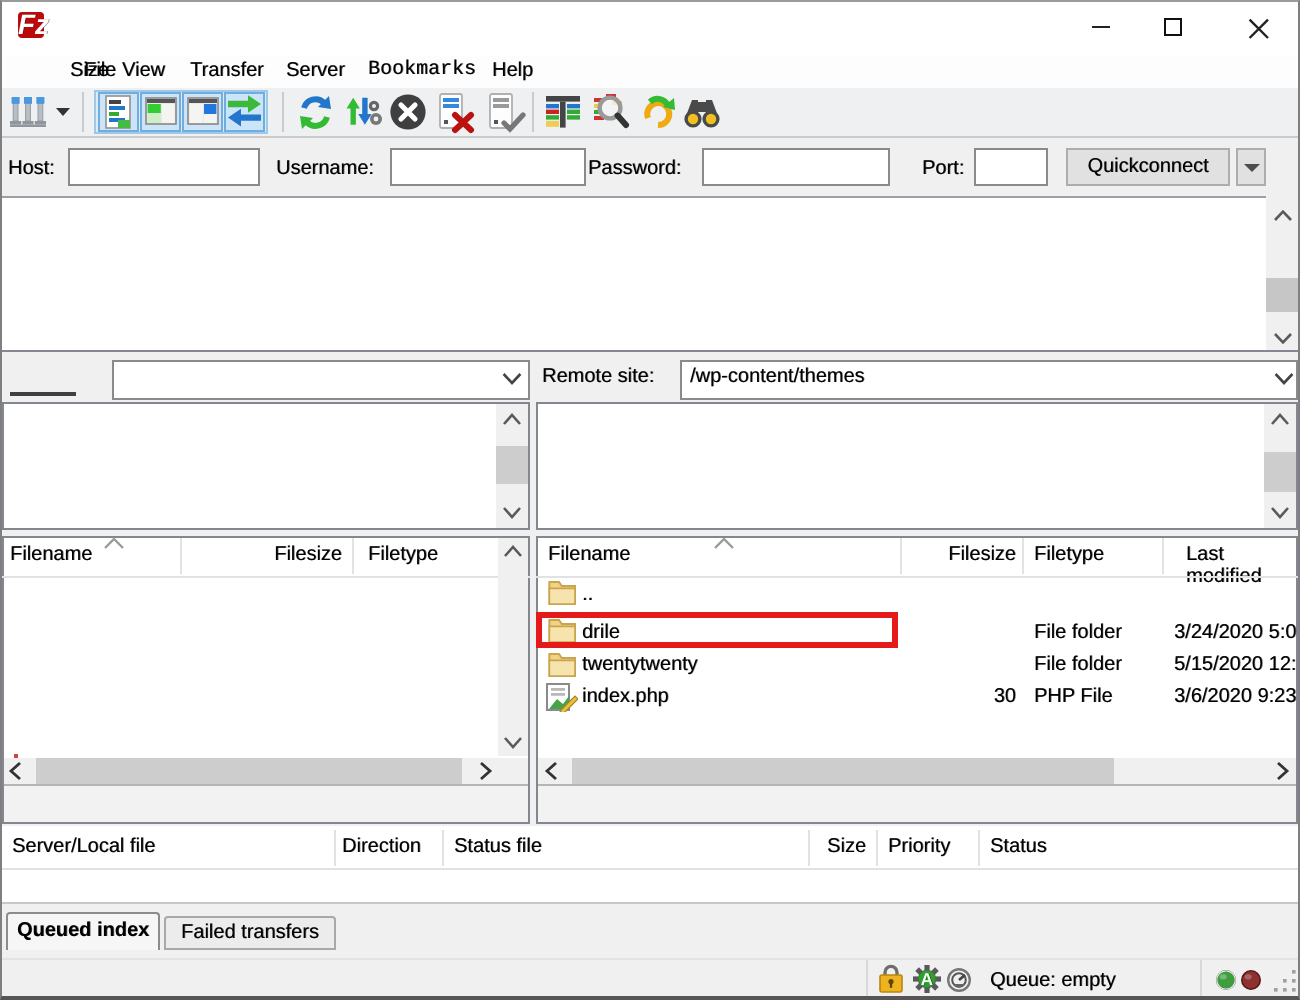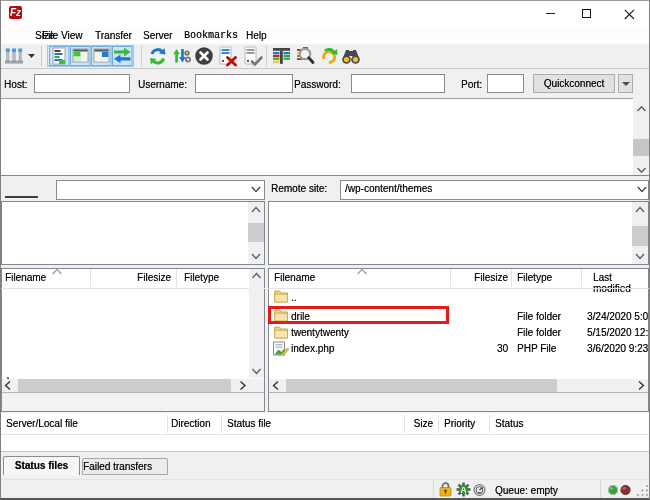--- a/index.html
+++ b/index.html
@@ -11,21 +11,21 @@
   border-top:1px solid #9b9b9b; border-bottom:2px solid #565656; }
 .panel { position:absolute; background:#fff; border:1px solid #828790; }
 .arrow { position:absolute; width:0; height:0; }
 </style>
 </head>
 <body>
 <div id="win">
 
 <div class="abs" style="left:0;top:0;width:648px;height:27px;background:#ffffff;"></div>
 <div class="abs" style="left:8px;top:5px;width:13px;height:13px;background:#bb0a0a;border-radius:2px;"></div>
-<div class="abs" style="left:8px;top:5px;width:13px;height:13px;color:#fff;font-size:10px;font-weight:bold;font-style:italic;text-align:center;line-height:13px;">Fz</div>
+<div class="abs" style="left:8px;top:5px;width:13px;height:13px;color:#fff;font-size:14px;font-weight:bold;font-style:italic;text-align:center;line-height:13px;">Fz</div>
 <div class="abs" style="left:545px;top:12px;width:9px;height:1.2px;background:#222;"></div>
 <div class="abs" style="left:581px;top:8px;width:9px;height:9px;border:1px solid #111;"></div>
 <svg class="abs" style="left:623px;top:8px;" width="11" height="11">
       <path d="M 0.8 0.8 L 10 10 M 10 0.8 L 0.8 10" stroke="#222" stroke-width="1.2"></path>
     </svg>
 
 <div class="abs" style="left:0;top:27px;width:648px;height:16px;background:#fdfdfd;"></div>
 <div class="abs" style="left:6px;top:29px;padding-left:35px;">File</div>
 <div class="abs" style="left:34px;top:29px;">Size</div>
 <div class="abs" style="left:60px;top:29px;">View</div>
@@ -325,22 +325,22 @@
 <div class="abs" style="left:226px;top:417px;">Status file</div>
 <div class="abs" style="left:403px;top:414px;width:1px;height:18px;background:#e2e2e2;"></div>
 <div class="abs" style="left:390px;top:417px;width:42px;text-align:right;">Size</div>
 <div class="abs" style="left:437px;top:414px;width:1px;height:18px;background:#e2e2e2;"></div>
 <div class="abs" style="left:443px;top:417px;">Priority</div>
 <div class="abs" style="left:488px;top:414px;width:1px;height:18px;background:#e2e2e2;"></div>
 <div class="abs" style="left:494px;top:417px;">Status</div>
 <div class="abs" style="left:0;top:433px;width:648px;height:1px;background:#e2e2e2;"></div>
 
 <div class="abs" style="left:0;top:451px;width:648px;height:23px;background:#f0f0f0;"></div>
-<div class="abs" style="left:81px;top:457px;width:86px;height:17px;background:#ececec;border:1px solid #a8a8a8;border-radius:2px 2px 0 0;line-height:16px;">Failed transfers</div>
-<div class="abs" style="left:2px;top:455px;width:77px;height:19px;background:#f6f6f6;border:1px solid #8c8c8c;border-bottom:none;border-radius:2px 2px 0 0;text-align:center;line-height:18px;font-weight:bold;">Status files</div>
+<div class="abs" style="left:81px;top:457px;width:86px;height:17px;background:#ececec;border:1px solid #a8a8a8;border-radius:2px 2px 0 0;text-align:center;line-height:16px;">Failed transfers</div>
+<div class="abs" style="left:2px;top:455px;width:77px;height:19px;background:#f6f6f6;border:1px solid #8c8c8c;border-bottom:none;border-radius:2px 2px 0 0;text-align:center;line-height:18px;font-weight:bold;">Queued index</div>
 <div class="abs" style="left:0;top:474px;width:648px;height:23px;background:#f0f0f0;"></div>
 <svg class="abs" style="left:437px;top:481px;" width="50" height="16">
   <path d="M 4.5 6 v-1.8 a 3 3 0 0 1 6 0 V 6" fill="none" stroke="#6e6e6e" stroke-width="1.7"></path>
   <rect x="2" y="5.5" width="11" height="8.5" rx="1" fill="#efb31f" stroke="#b8860e" stroke-width="0.8"></rect>
   <circle cx="7.5" cy="8.8" r="1.3" fill="#5d4507"></circle>
   <rect x="6.9" y="9.3" width="1.2" height="2.6" fill="#5d4507"></rect>
   <g transform="translate(19,1)">
     <g fill="#5a5a5a">
       <circle cx="6.5" cy="6.5" r="4.6"></circle>
       <rect x="5.2" y="-0.5" width="2.6" height="14"></rect>

